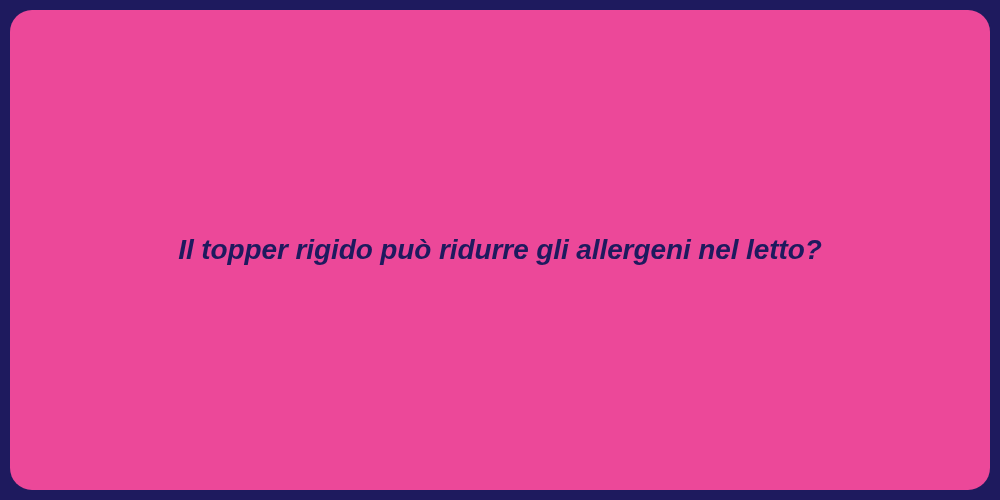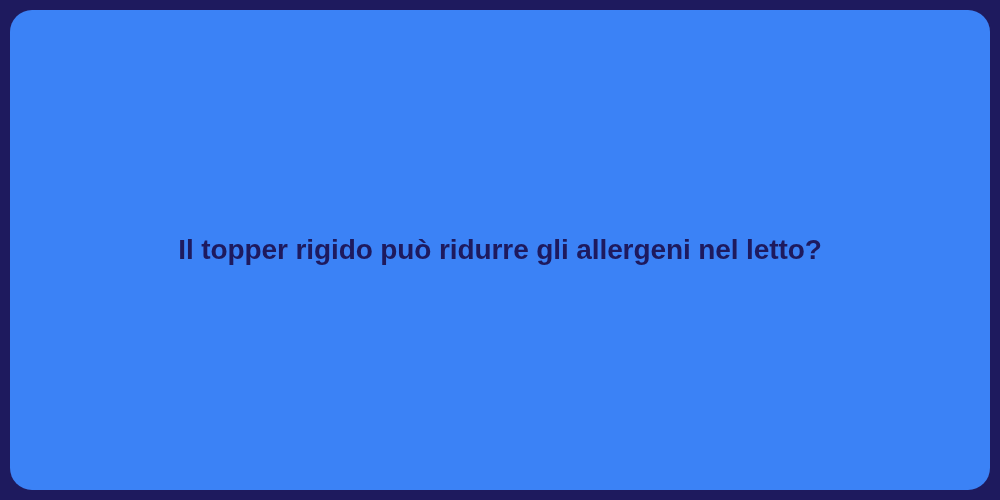--- a/index.html
+++ b/index.html
@@ -23,27 +23,28 @@
     height: 500px;
     background: #1e1a5e;
     padding: 10px;
   }
 
   
   #card-panel {
     box-sizing: border-box;
     width: 100%;
     height: 100%;
-    background: #3b82f6;
+    background: #ec4899;
     border-radius: 22px;
     display: flex;
     align-items: center;
     justify-content: center;
     text-align: center;
     padding: 0 60px;
+    font-style: italic;
   }
 
   #card-heading {
     margin: 0;
     color: #1e1a5e;
     font-family: "Liberation Sans", sans-serif;
     font-size: 28px;
     font-weight: bold;
     line-height: 1.35;
     letter-spacing: -0.1px;

